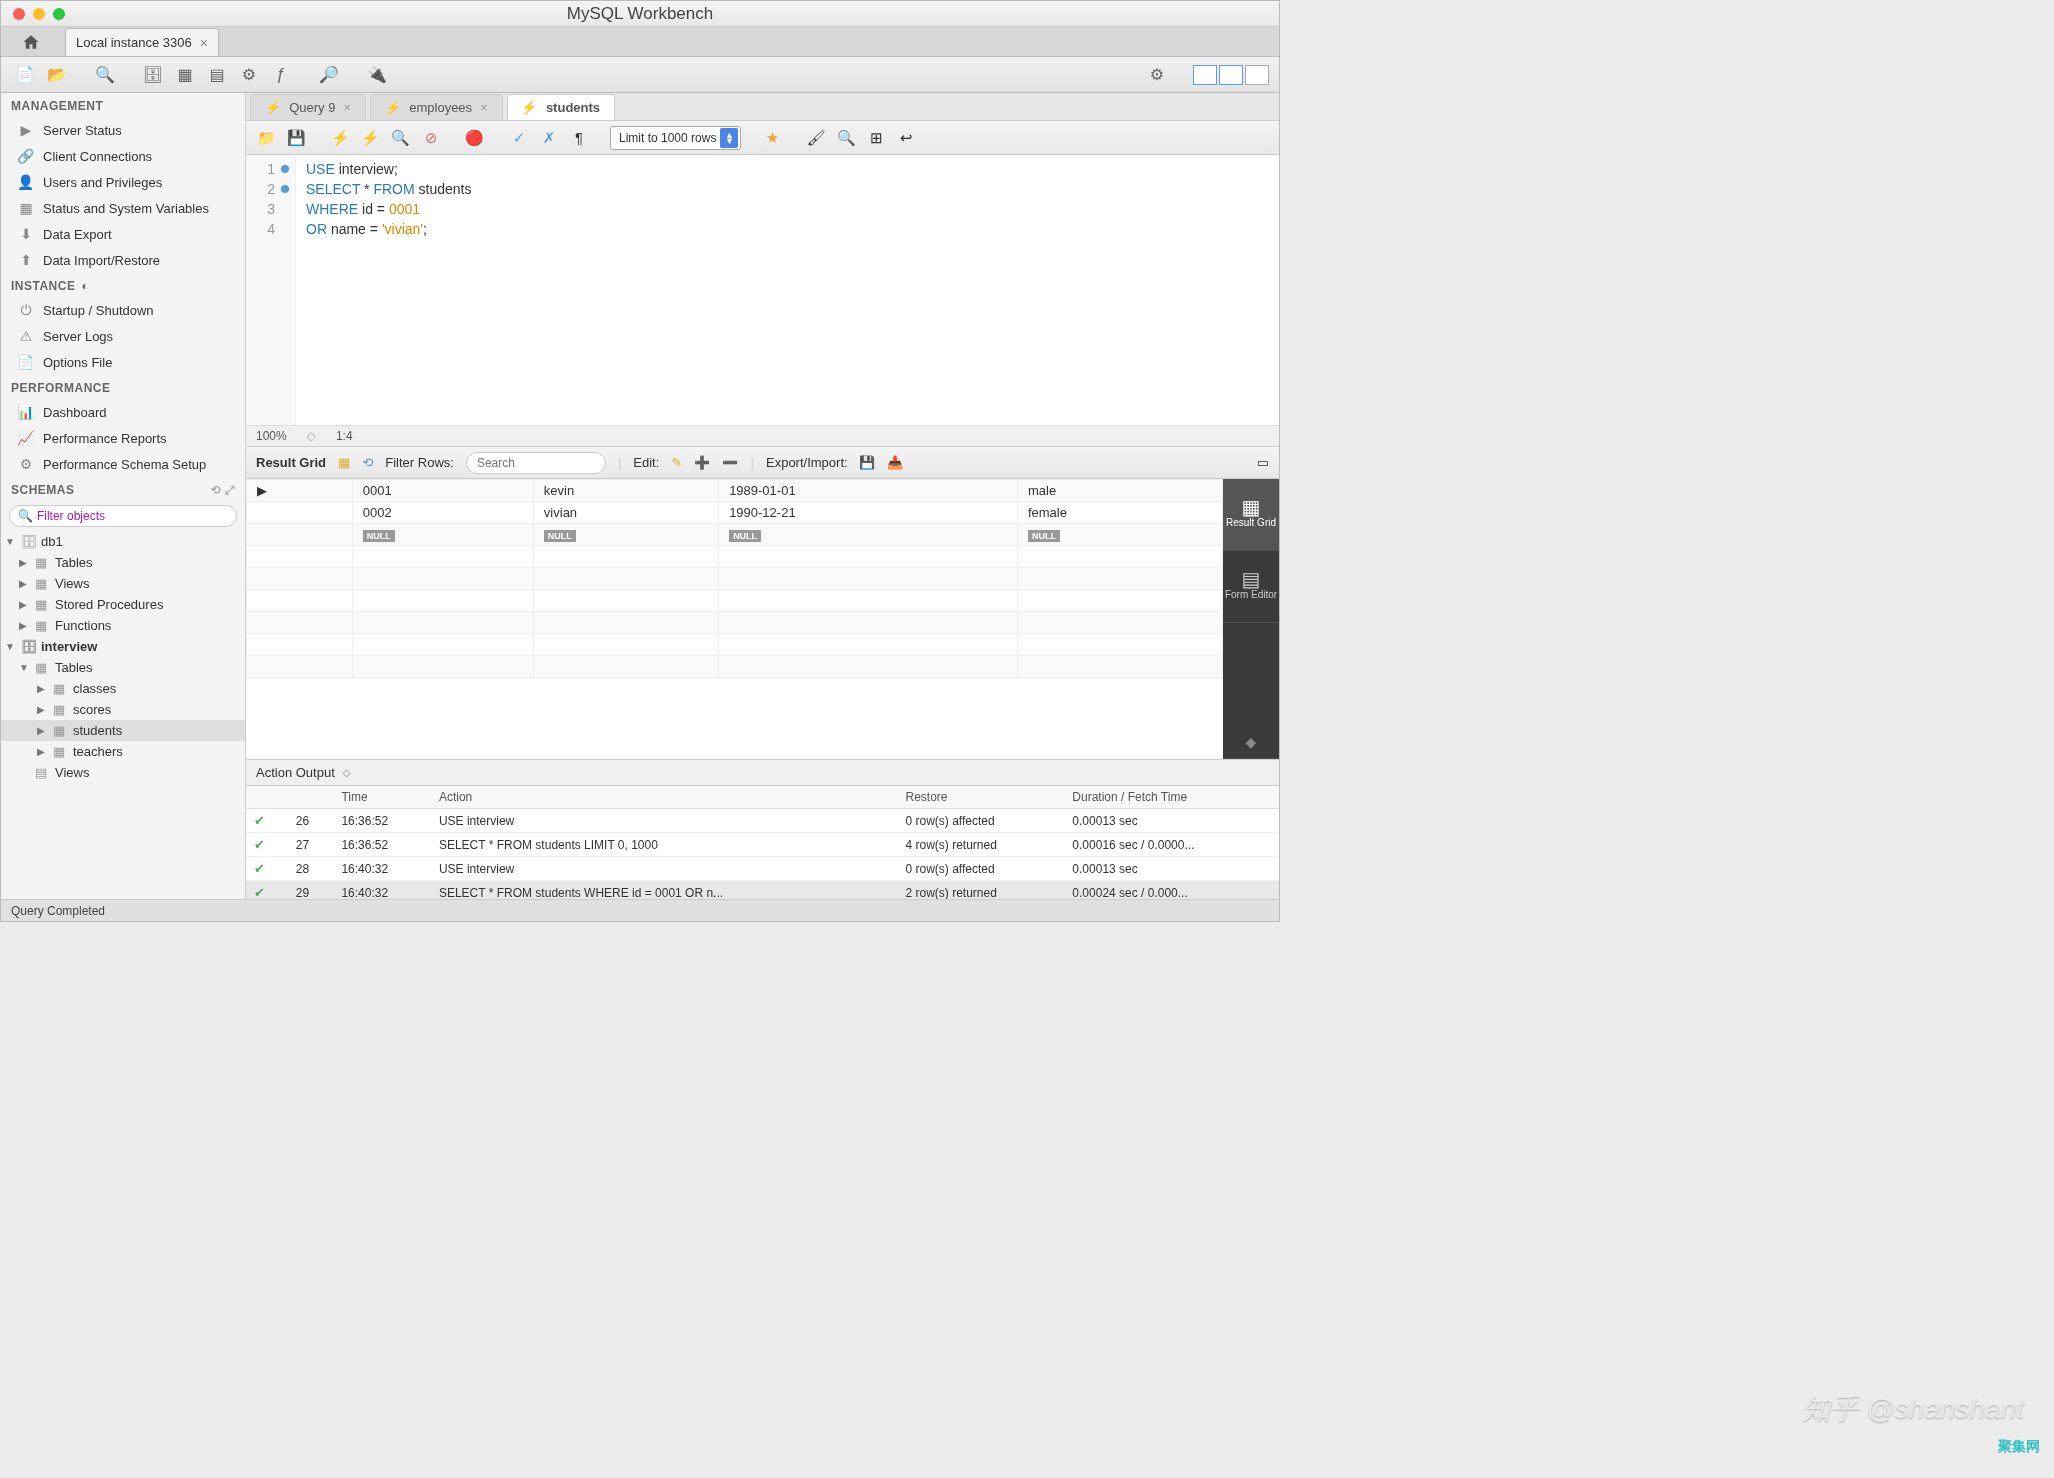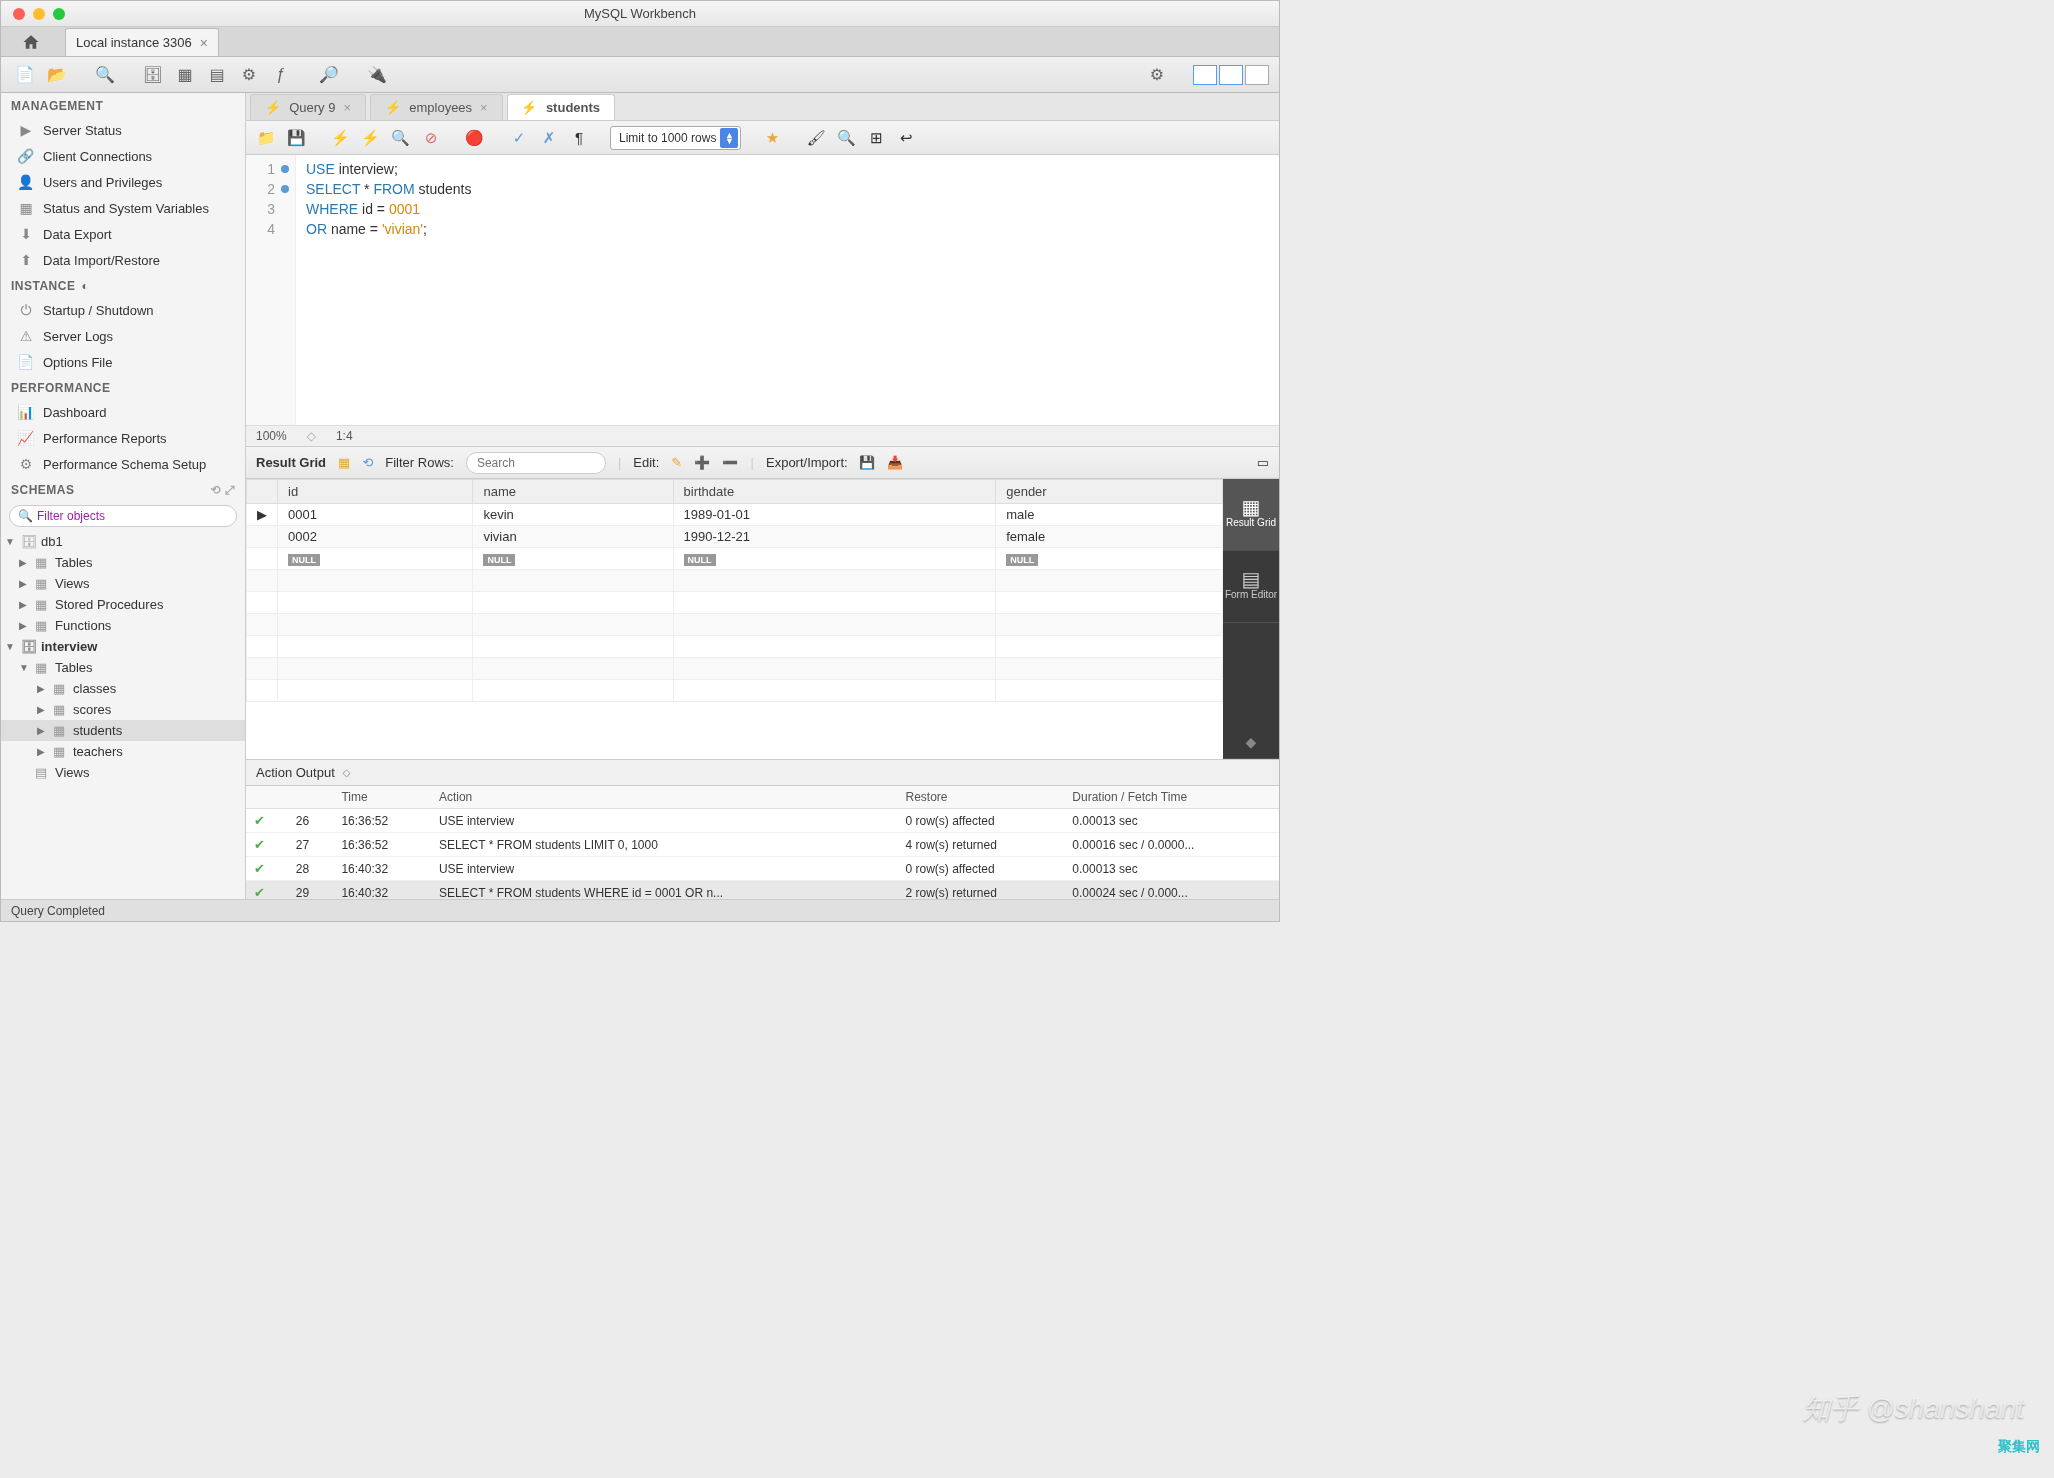--- a/index.html
+++ b/index.html
@@ -2,21 +2,21 @@
 <html><head>
 <meta charset="utf-8">
 <style>
 * { margin: 0; padding: 0; box-sizing: border-box; font-family: -apple-system, "Helvetica Neue", Arial, sans-serif; }
 body { background: #ececec; font-size: 13px; color: #333; overflow: hidden; }
 .window { width: 1280px; height: 922px; display: flex; flex-direction: column; background: #ececec; border: 1px solid #bbb; }
 .titlebar { height: 26px; background: linear-gradient(#f5f5f5, #e8e8e8); border-bottom: 1px solid #ccc; display: flex; align-items: center; position: relative; }
 .traffic { display: flex; gap: 8px; padding-left: 12px; }
 .dot { width: 12px; height: 12px; border-radius: 50%; }
 .dot.r { background: #ff5f57; } .dot.y { background: #febc2e; } .dot.g { background: #28c840; }
-.title { position: absolute; left: 0; right: 0; text-align: center; font-size: 13px; color: #444; pointer-events: none; }
+.title { position: absolute; left: 0; right: 0; text-align: center; font-size: 17px; color: #444; pointer-events: none; }
 .tabbar { height: 30px; background: #d7d7d7; display: flex; align-items: flex-end; border-bottom: 1px solid #bbb; }
 .home-btn { width: 60px; height: 28px; display: flex; align-items: center; justify-content: center; color: #555; font-size: 18px; }
 .conntab { height: 28px; background: #f4f4f4; border: 1px solid #bbb; border-bottom: none; padding: 0 10px; display: flex; align-items: center; gap: 8px; border-radius: 3px 3px 0 0; margin-left: 4px; }
 .conntab .x { color: #888; font-size: 14px; }
 .toolbar { height: 36px; background: linear-gradient(#f0f0f0,#e3e3e3); border-bottom: 1px solid #bbb; display: flex; align-items: center; padding: 0 10px; gap: 4px; }
 .tbtn { width: 28px; height: 28px; display: flex; align-items: center; justify-content: center; color: #666; font-size: 16px; border-radius: 3px; }
 .tsep { width: 12px; }
 .toolbar .right { margin-left: auto; display: flex; gap: 4px; align-items: center; }
 .layout-toggle { display: flex; gap: 2px; margin-left: 18px; }
 .layout-toggle .lt { width: 24px; height: 20px; border: 1px solid #aaa; background: #fff; }
@@ -350,27 +350,20 @@
         <span>Export/Import:</span>
         <span style="color:#5b9bd5">💾</span>
         <span style="color:#5b9bd5">📥</span>
         <span style="margin-left:auto">▭</span>
       </div>
       <div class="result-wrap">
         <div class="grid">
           <table id="grid-table">
               <tbody>
                 <tr>
-                  <th style="width:20px"></th>
-                  <th>id</th>
-                  <th>name</th>
-                  <th>birthdate</th>
-                  <th>gender</th>
-                </tr>
-                <tr>
                   <td>▶</td>
                   <td>0001</td>
                   <td>kevin</td>
                   <td>1989-01-01</td>
                   <td>male</td>
                 </tr>
                 <tr>
                   <td></td>
                   <td>0002</td>
                   <td>vivian</td>

